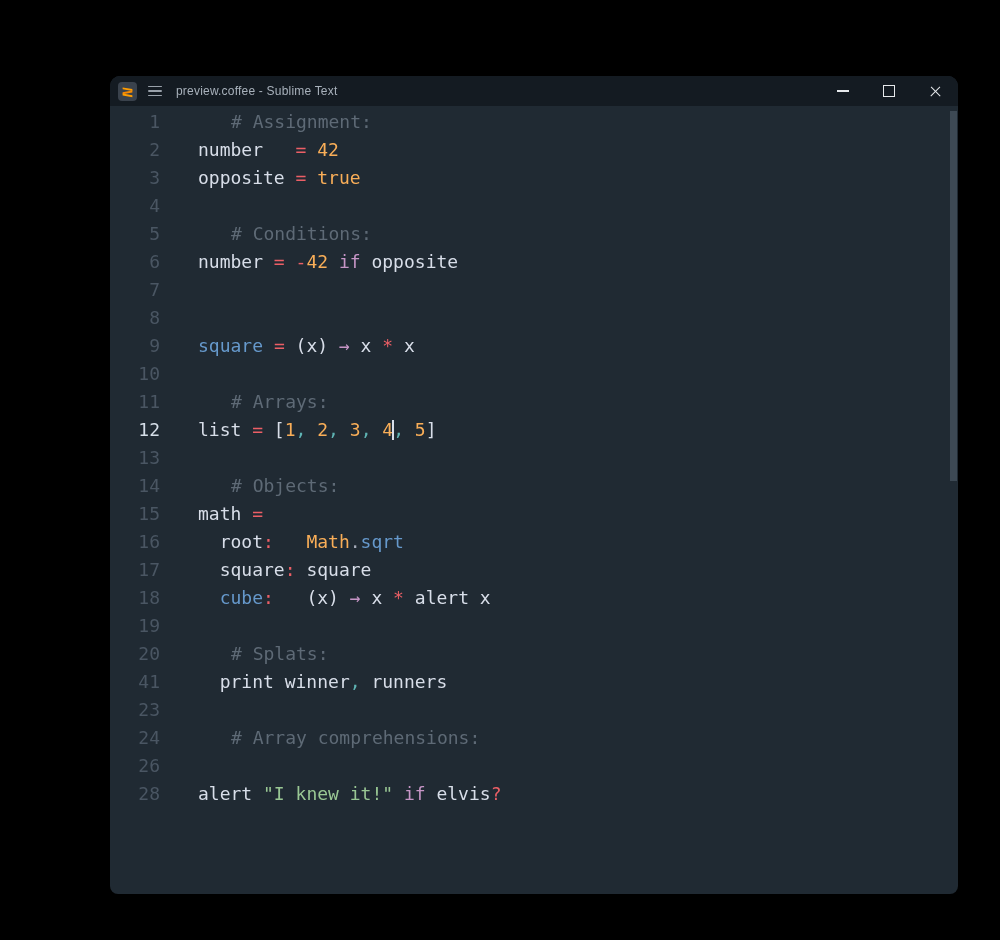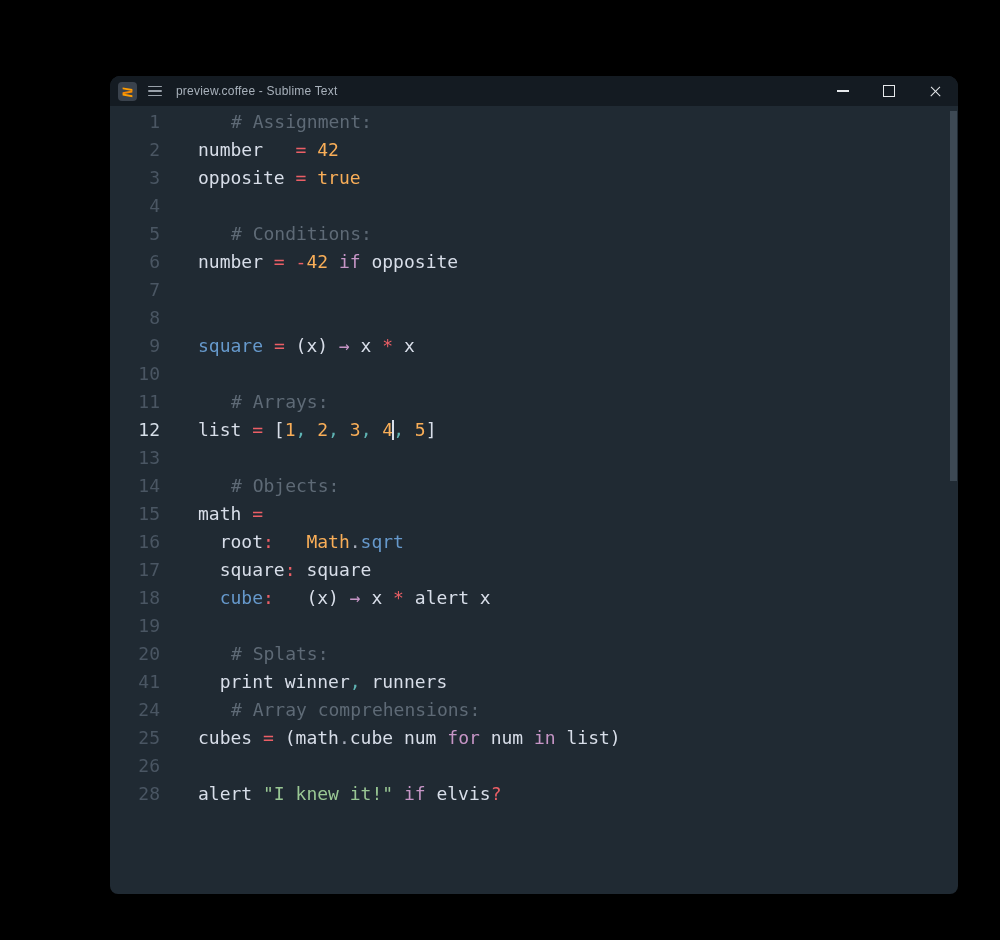--- a/index.html
+++ b/index.html
@@ -167,26 +167,26 @@
           </div>
           <div class="line">
             <span class="gutter">20</span>
             <span class="codetext"><span class="tk-comment"># Splats:</span></span>
           </div>
           <div class="line">
             <span class="gutter">41</span>
             <span class="codetext"><span class="tk-fg">  print winner</span><span class="tk-teal">,</span><span class="tk-fg"> runners</span></span>
           </div>
           <div class="line">
+            <span class="gutter">23</span>
+            <span class="codetext"></span>
+          </div>
+          <div class="line">
             <span class="gutter">24</span>
             <span class="codetext"><span class="tk-comment"># Array comprehensions:</span></span>
-          </div>
-          <div class="line">
-            <span class="gutter">25</span>
-            <span class="codetext"><span class="tk-fg">cubes </span><span class="tk-red">=</span><span class="tk-fg"> (math</span><span class="tk-punct">.</span><span class="tk-fg">cube num </span><span class="tk-purple">for</span><span class="tk-fg"> num </span><span class="tk-purple">in</span><span class="tk-fg"> list)</span></span>
           </div>
           <div class="line">
             <span class="gutter">26</span>
             <span class="codetext"></span>
           </div>
           <div class="line">
             <span class="gutter">28</span>
             <span class="codetext"><span class="tk-fg">alert </span><span class="tk-green">"I knew it!"</span><span class="tk-fg"> </span><span class="tk-purple">if</span><span class="tk-fg"> elvis</span><span class="tk-red">?</span></span>
           </div>
         </div>

